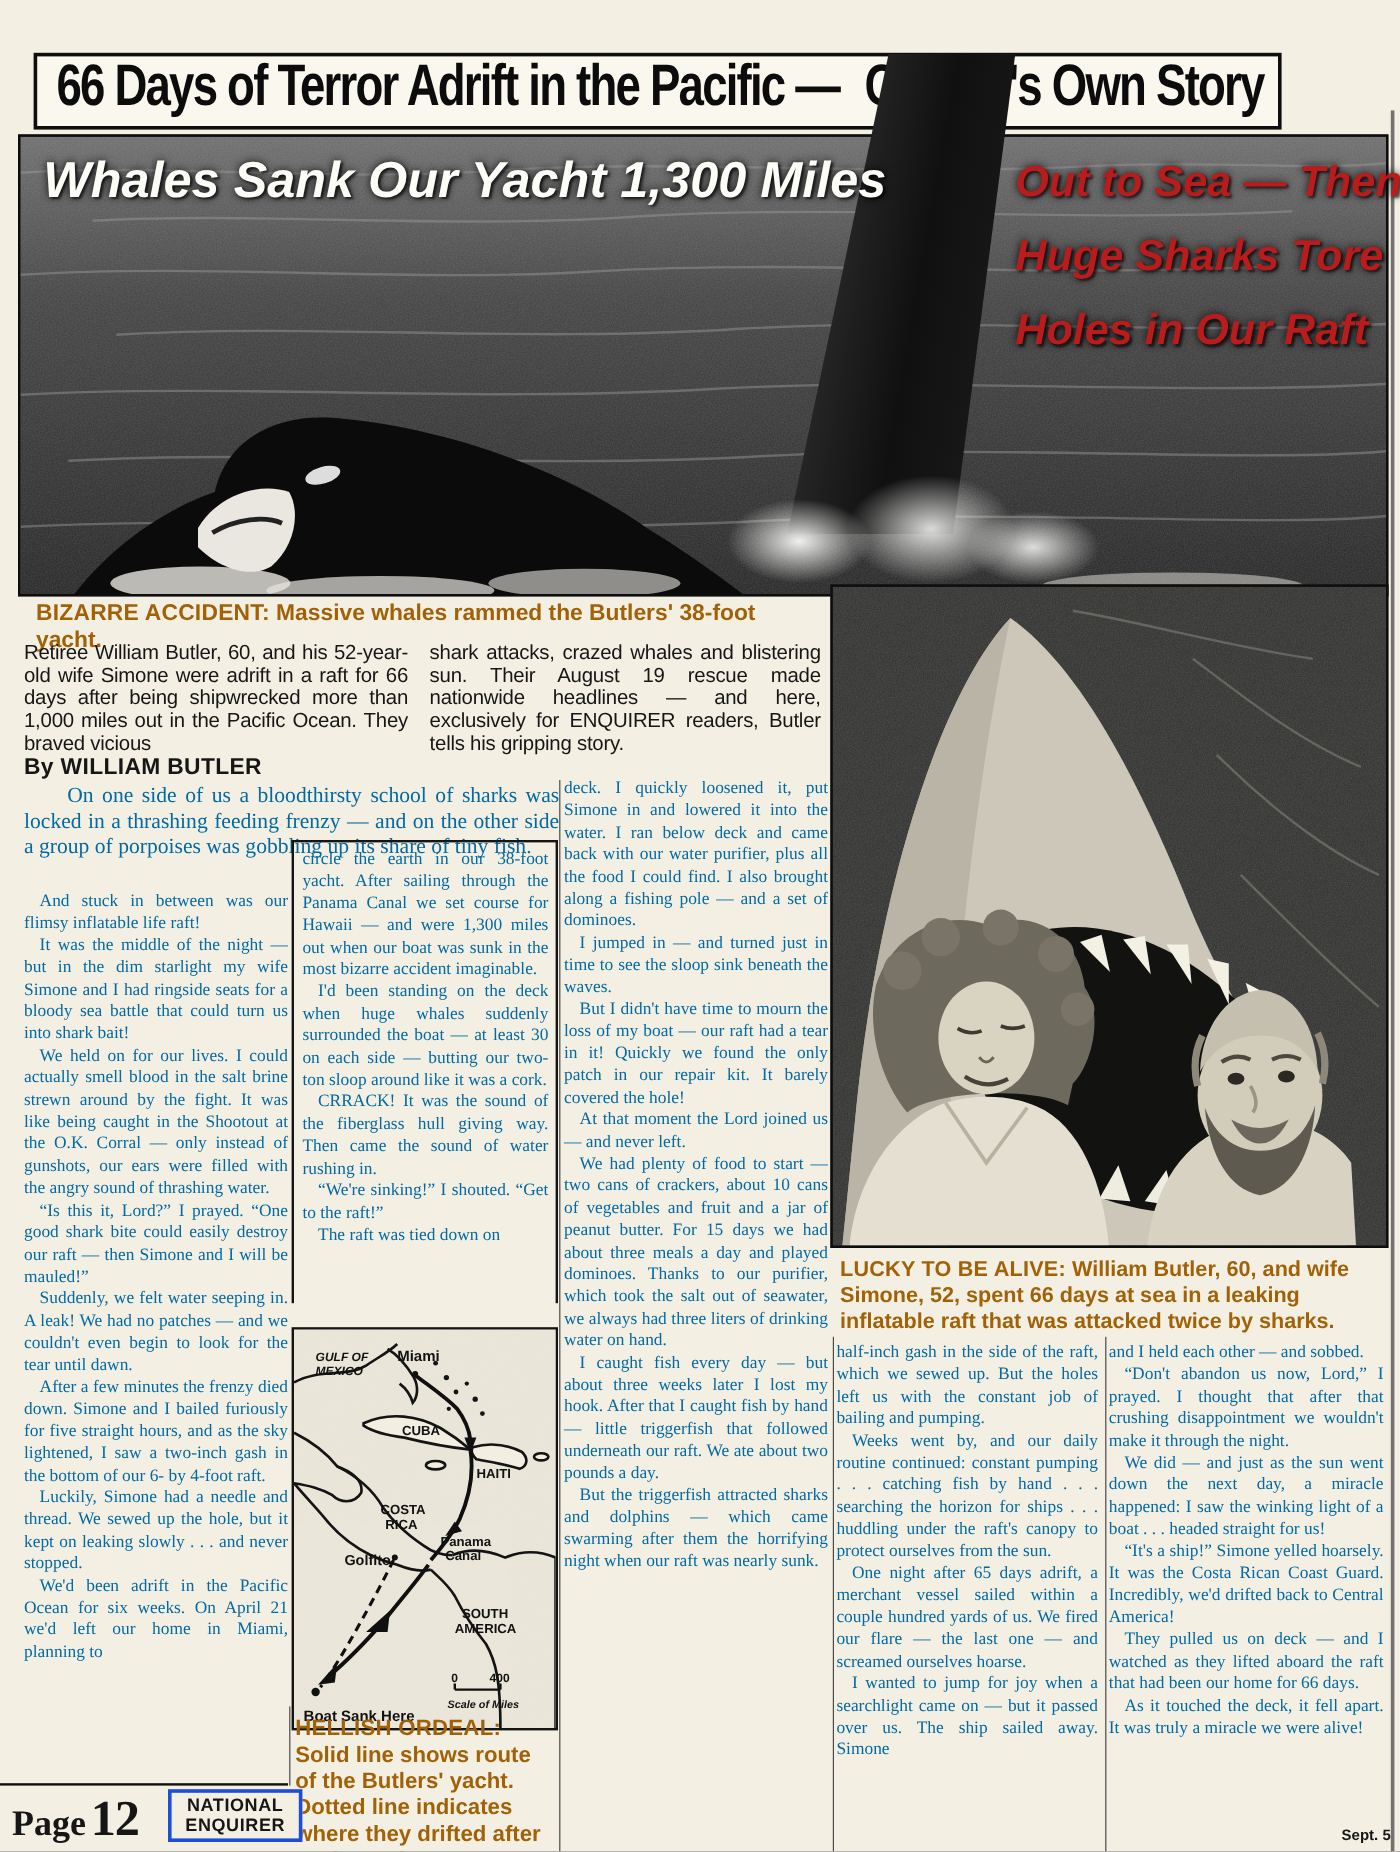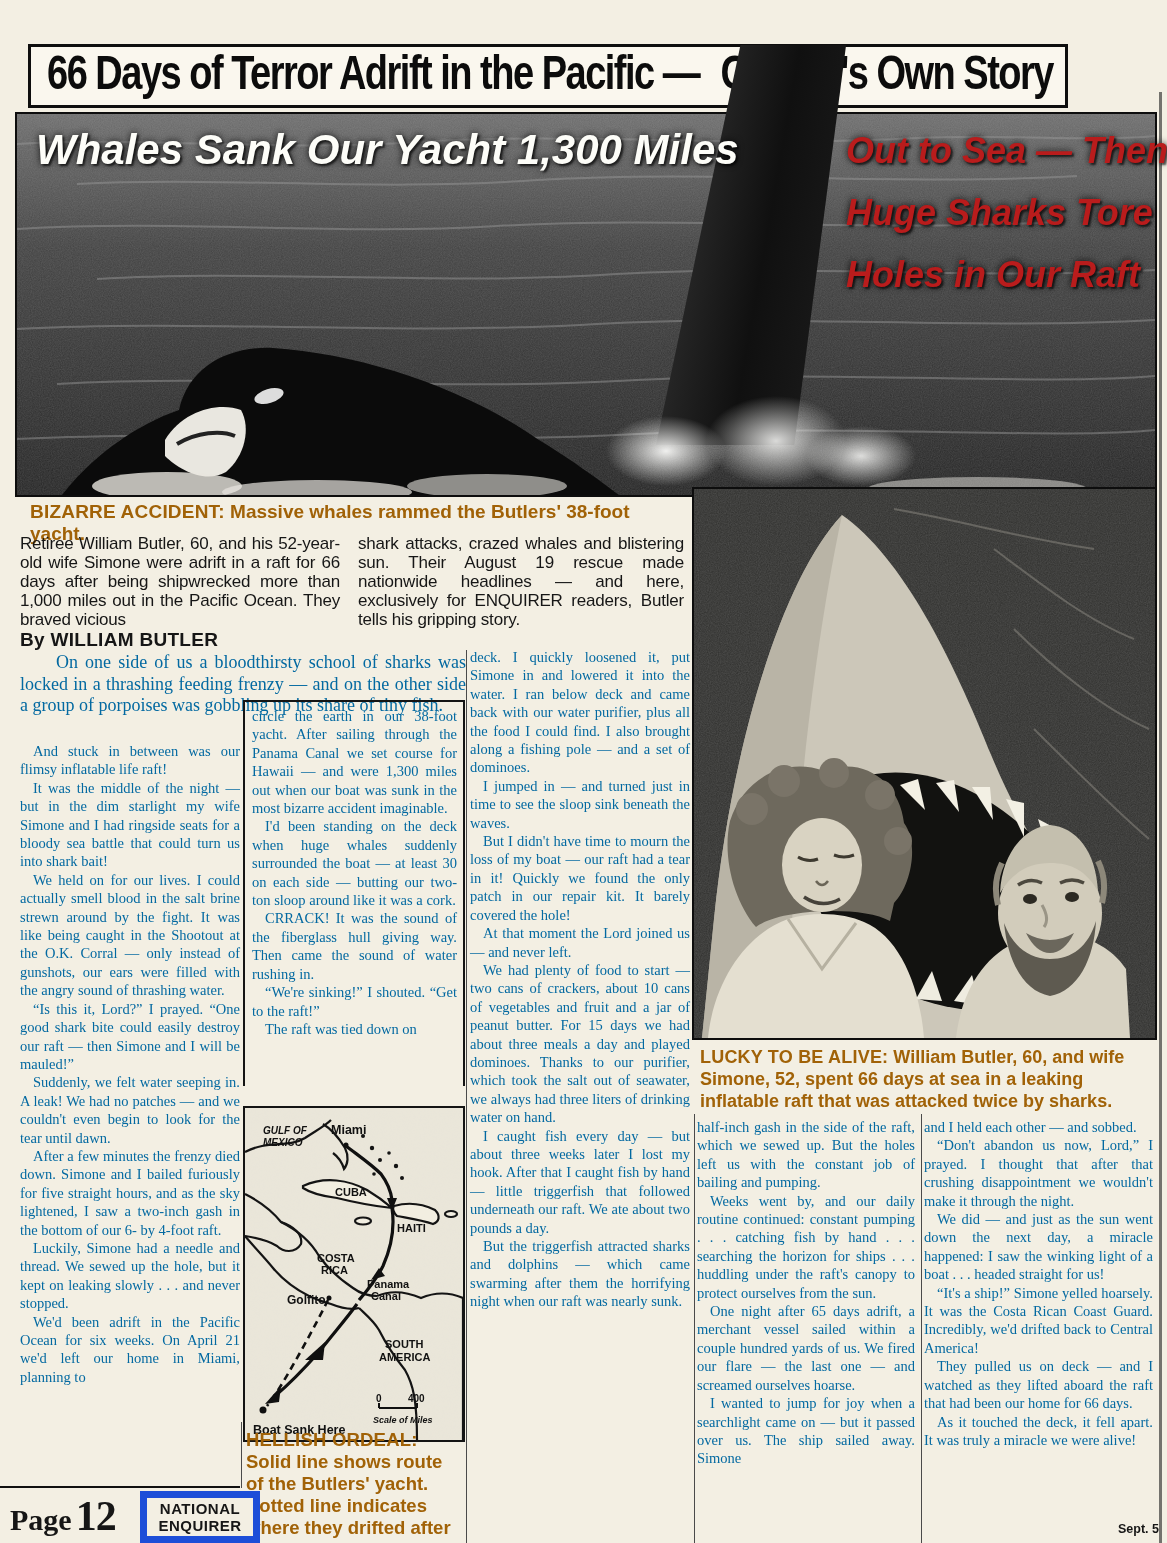--- a/index.html
+++ b/index.html
@@ -68,21 +68,21 @@
   .r2{left:694px;top:1114px;height:429px;}
   .r3{left:921px;top:1114px;height:429px;}
   .r0{left:241px;top:1422px;height:66px;}
   .footer-rule{left:0;top:1486px;width:240px;height:2px;background:#101010;}
   .scan-edge{left:1159px;top:92px;width:3px;height:1451px;background:#2e2e2e;opacity:.65;}
 
   
   .pagenum{left:10px;top:1492px;white-space:nowrap;font-family:Liberation Serif, serif;}
   .pagenum .w{font-size:30px;font-weight:800;}
   .pagenum .n{font-size:42px;font-weight:800;letter-spacing:-1px;}
-  .brand{left:140px;top:1491px;width:98px;border:7px solid #1d4ed8;padding:2px 4px;text-align:center;
+  .brand{left:140px;top:1491px;width:98px;border:3px solid #1d4ed8;padding:2px 4px;text-align:center;
          font-size:15px;font-weight:800;line-height:17px;letter-spacing:.5px;background:#f3efe3;}
   .issue-date{left:1118px;top:1522px;font-size:12.5px;font-weight:700;}
 </style>
 </head>
 <body>
 
 <div class="page">
 
   <div class="abs banner">
     <span class="banner-text banner-left">66 Days of Terror Adrift in the Pacific —</span>

